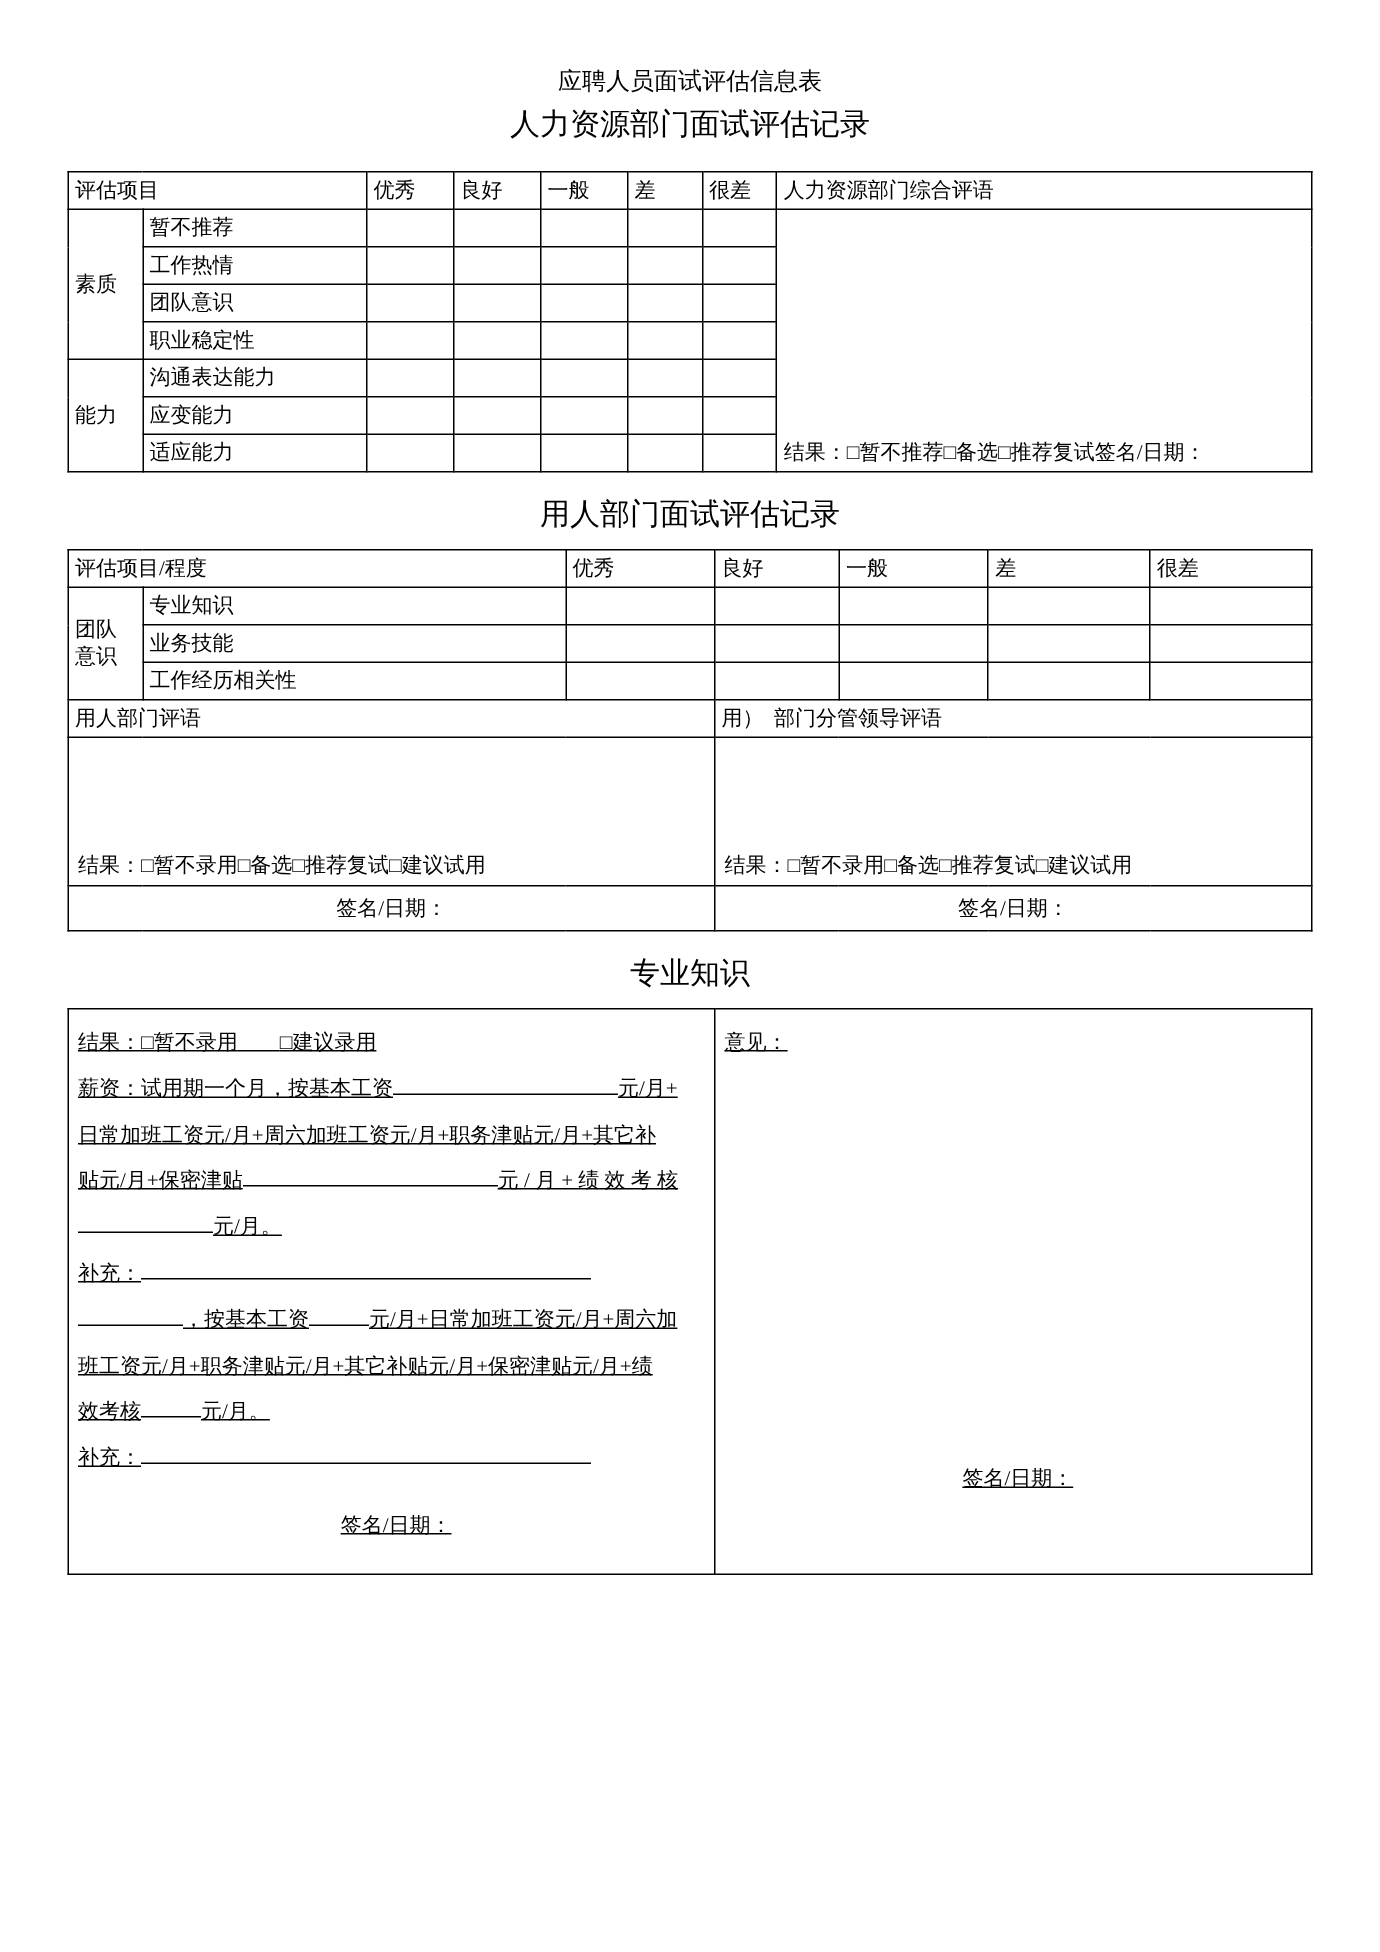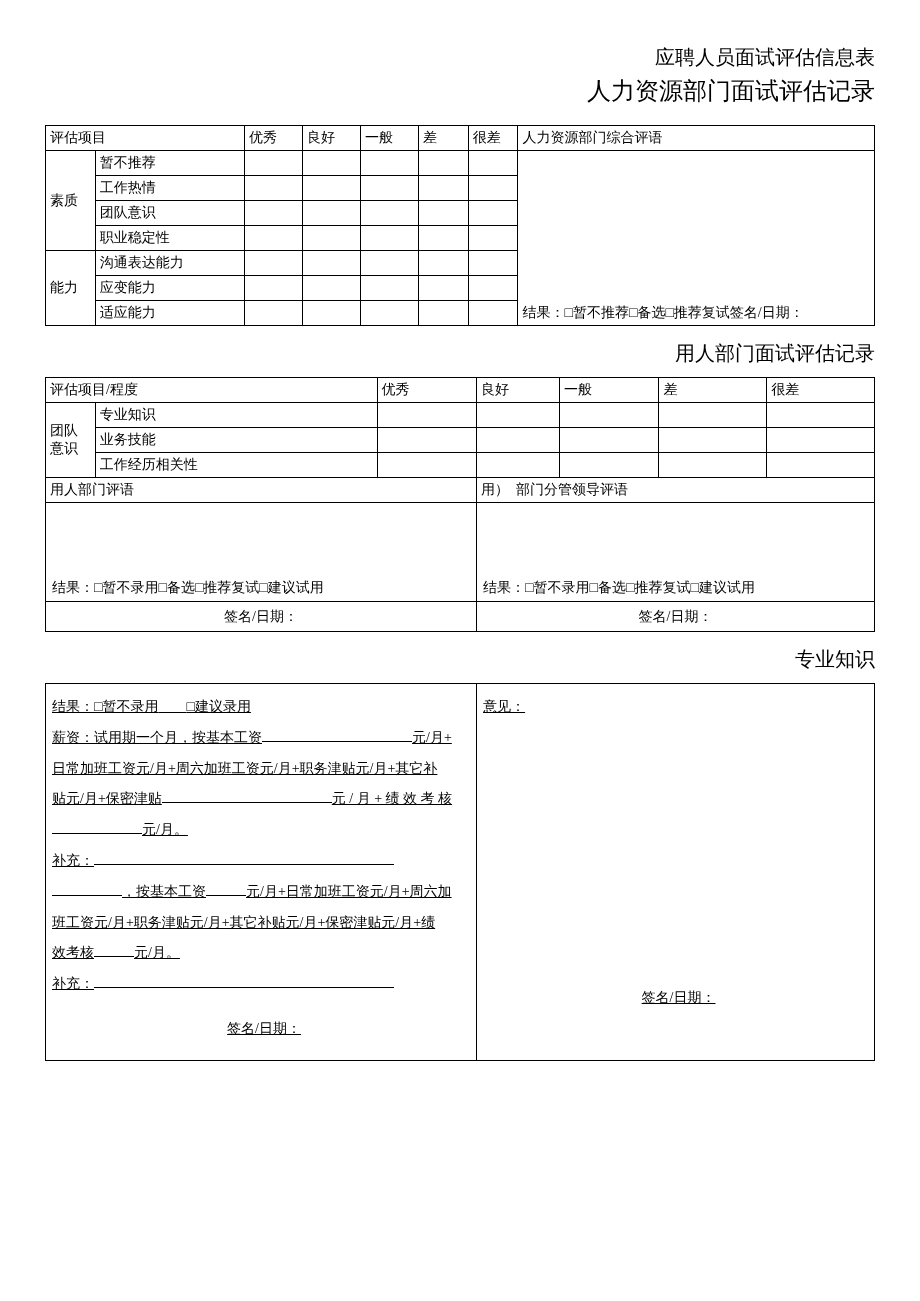--- a/index.html
+++ b/index.html
@@ -4,23 +4,23 @@
   <style>
     * { box-sizing: border-box; }
     body {
       font-family: "SimSun", "宋体", serif;
       background: #fff;
       margin: 0;
       padding: 40px 45px;
       font-size: 14px;
       color: #000;
     }
-    .title { text-align: right; font-size: 20px; margin: 4px 0; }
-    .subtitle { text-align: right; font-size: 24px; margin: 2px 0 18px 0; }
-    .section-title { text-align: right; font-size: 20px; margin: 14px 0 10px 0; }
+    .title { text-align: center; font-size: 16px; margin: 4px 0; }
+    .subtitle { text-align: center; font-size: 20px; margin: 2px 0 18px 0; }
+    .section-title { text-align: center; font-size: 20px; margin: 14px 0 10px 0; }
     table {
       border-collapse: collapse;
       width: 100%;
       margin-bottom: 6px;
       table-layout: fixed;
     }
     td, th {
       border: 1px solid #000;
       padding: 3px 4px;
       font-size: 14px;

